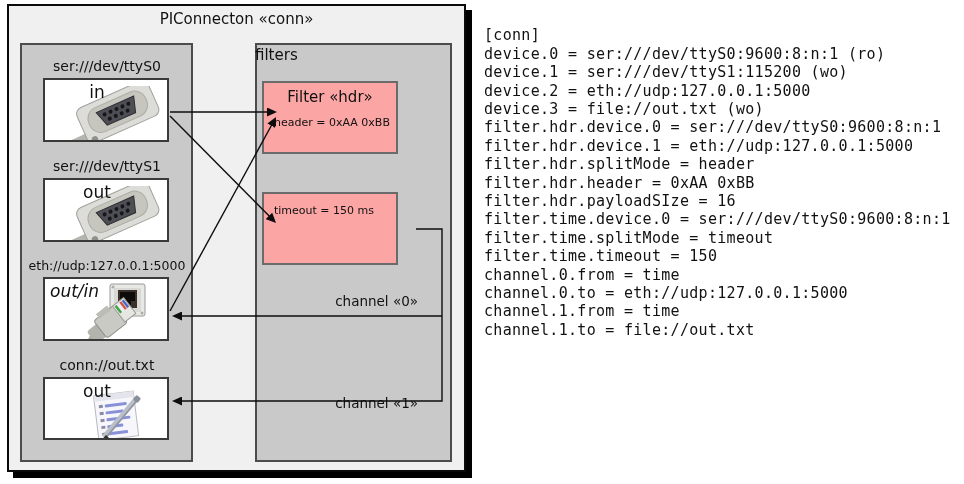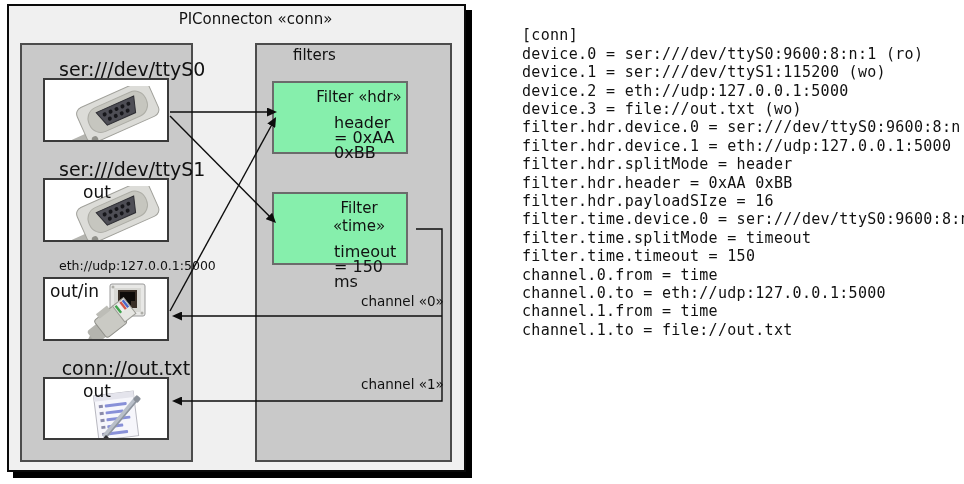--- a/index.html
+++ b/index.html
@@ -1,40 +1,40 @@
 <!DOCTYPE html>
 <html><head>
 <meta charset="utf-8">
 <style>
   html,body{margin:0;padding:0;}
   body{
     width:964px;height:484px;position:relative;background:#ffffff;
     font-family:"DejaVu Sans","Liberation Sans",sans-serif;color:#111;
     overflow:hidden;
   }
-  .abs{position:absolute;box-sizing:border-box;padding-left:38px;}
+  .abs{position:absolute;box-sizing:border-box;}
   
   .frame-shadow{left:13px;top:10px;width:459px;height:468px;background:#000;}
   .frame{left:7px;top:4px;width:459px;height:468px;background:#f0f0f0;border:2px solid #0a0a0a;}
   .frame-title{left:7px;top:10px;width:459px;text-align:center;font-size:15px;}
   .panel{background:#c9c9c9;border:2px solid #4c4c4c;}
   .panel-devices{left:20px;top:43px;width:173px;height:419px;}
   .panel-filters{left:255px;top:43px;width:197px;height:419px;}
   .filters-title{left:255px;top:46px;width:197px;text-align:left;font-size:15px;}
   
-  .dev-label{left:21px;width:172px;text-align:center;font-size:19px;white-space:nowrap;}
+  .dev-label{left:21px;width:172px;text-align:center;font-size:14px;white-space:nowrap;}
   .dev-label.small{font-size:12.5px;}
   .dev-box{left:43px;width:126px;height:64px;background:#ffffff;border:2px solid #3a3a3a;overflow:hidden;}
   .dir{position:absolute;top:2px;left:0;width:100%;text-align:center;font-size:17px;z-index:3;}
   .dir.bias-left{transform:translateX(-9px);}
-  .dir.flush-left{text-align:center;left:5px;width:auto;}
-  
-  .filter-box{left:272px;width:136px;height:73px;background:#86efac;border:2px solid #6b6b6b;}
+  .dir.flush-left{text-align:center;left:5px;width:auto;font-style:italic;}
+  
+  .filter-box{left:262px;width:136px;height:73px;background:#fca5a5;border:2px solid #6b6b6b;}
   .filter-title{margin-top:5px;text-align:center;font-size:15px;}
-  .filter-attrs{margin:9px 0 0 22px;font-size:16px;line-height:15px;}
+  .filter-attrs{margin:9px 0 0 10px;font-size:11px;line-height:15px;}
   
   .chan-label{left:323px;width:95px;text-align:right;font-size:13.5px;white-space:nowrap;}
   
   .config{left:484px;top:8px;}
   .config-heading{font-size:14.5px;line-height:18.4px;}
   .config-body{
     margin:18.4px 0 0 0;font-family:"DejaVu Sans Mono","Liberation Mono",monospace;
     font-size:15px;line-height:18.4px;letter-spacing:0.3px;white-space:pre;
   }
   svg.overlay{position:absolute;left:0;top:0;z-index:4;pointer-events:none;}
@@ -48,20 +48,21 @@
 <div class="abs frame"></div>
 <div class="abs frame-title">PIConnecton «conn»</div>
 <div class="abs stub"></div>
 
 <div class="abs panel panel-devices"></div>
 <div class="abs panel panel-filters"></div>
 <div class="abs filters-title">filters</div>
 
 <div class="abs dev-label" style="top:58px;">ser:///dev/ttyS0</div>
 <div class="abs dev-box" style="top:78px;">
+  <div class="dir bias-left">in</div>
   <span class="icon-abs" style="right:-4px;bottom:-4px;">
     <svg width="112" height="54" viewBox="0 0 112 54">
       <g transform="rotate(-24 56 27)">
         <rect x="2" y="34" width="28" height="13" rx="4" fill="#b5b5b0"></rect>
         <rect x="20" y="8" width="78" height="38" rx="7" fill="#dcdcd8" stroke="#a0a09a"></rect>
         <rect x="28" y="14" width="62" height="26" rx="12" fill="#c6c6bf" stroke="#adada6"></rect>
         <path d="M39 19 L80 19 L75 35 L44 35 Z" fill="#4e4e55" stroke="#2e2e33"></path>
         <circle cx="46" cy="24" r="2" fill="#17171b"></circle>
           <circle cx="52.5" cy="24" r="2" fill="#17171b"></circle>
         <circle cx="59" cy="24" r="2" fill="#17171b"></circle>
@@ -159,28 +160,27 @@
   </span>
 </div>
 
 <div class="abs filter-box" style="top:81px;">
   <div class="filter-title">Filter «hdr»</div>
   <div class="filter-attrs">
     <div>header = 0xAA 0xBB</div>
   </div>
 </div>
 <div class="abs filter-box" style="top:192px;">
-  <div class="filter-title">Filter «time»</div>
   <div class="filter-attrs">
     <div>timeout = 150 ms</div>
   </div>
 </div>
 
 <div class="abs chan-label" style="top:293px;">channel «0»</div>
-<div class="abs chan-label" style="top:376px;">channel «1»</div>
+<div class="abs chan-label" style="top:395px;">channel «1»</div>
 
 <svg class="overlay" width="480" height="484">
   <defs>
     <marker id="arr" markerUnits="userSpaceOnUse" markerWidth="10" markerHeight="9" refX="2" refY="4.5" orient="auto">
       <polygon points="0,0 10,4.5 0,9" fill="#0d0d0d"></polygon>
     </marker>
   </defs>
   <g stroke="#0d0d0d" stroke-width="1.4" fill="none">
     <line x1="170" y1="112" x2="269" y2="112" marker-end="url(#arr)"></line>
     <line x1="170" y1="116" x2="270.4" y2="217.3" marker-end="url(#arr)"></line>

